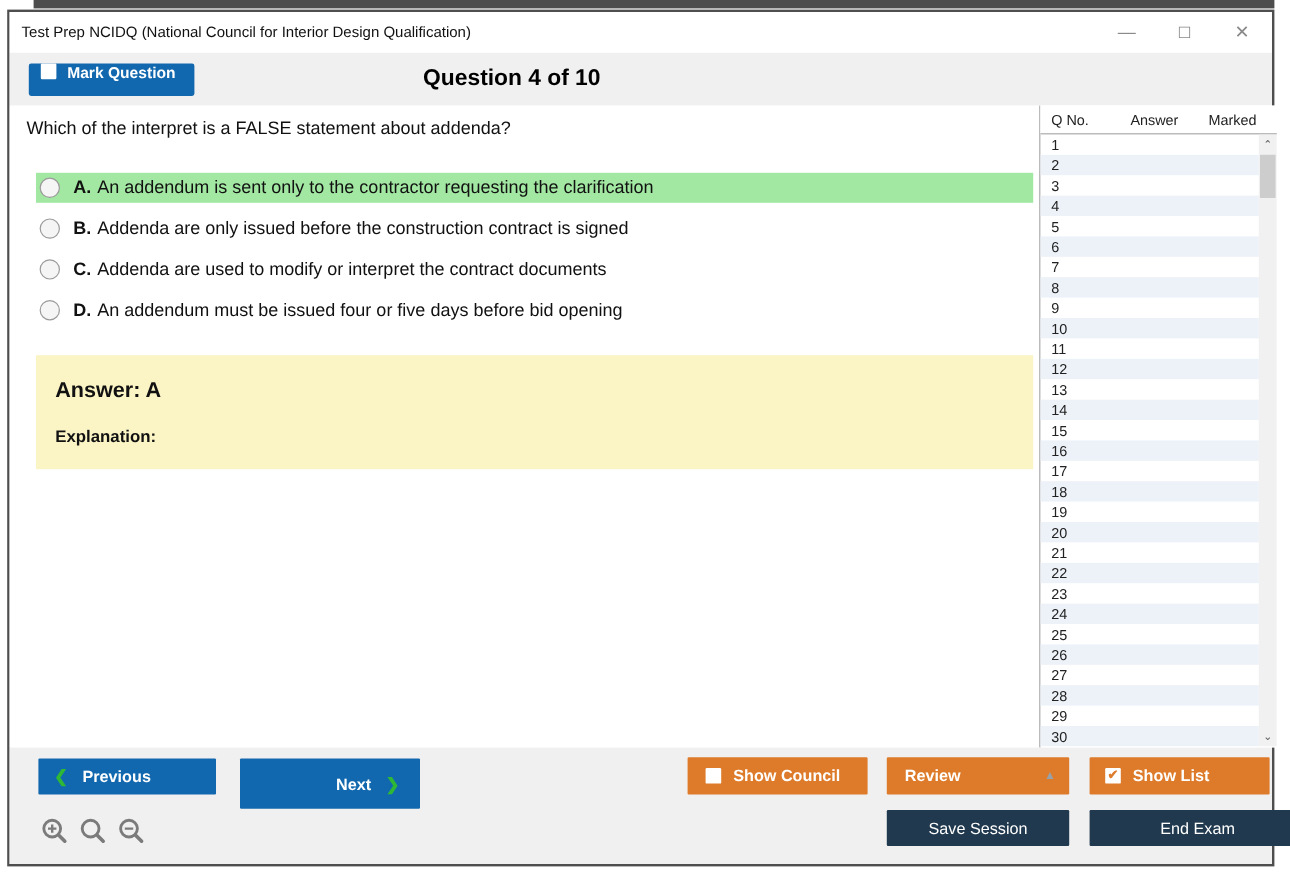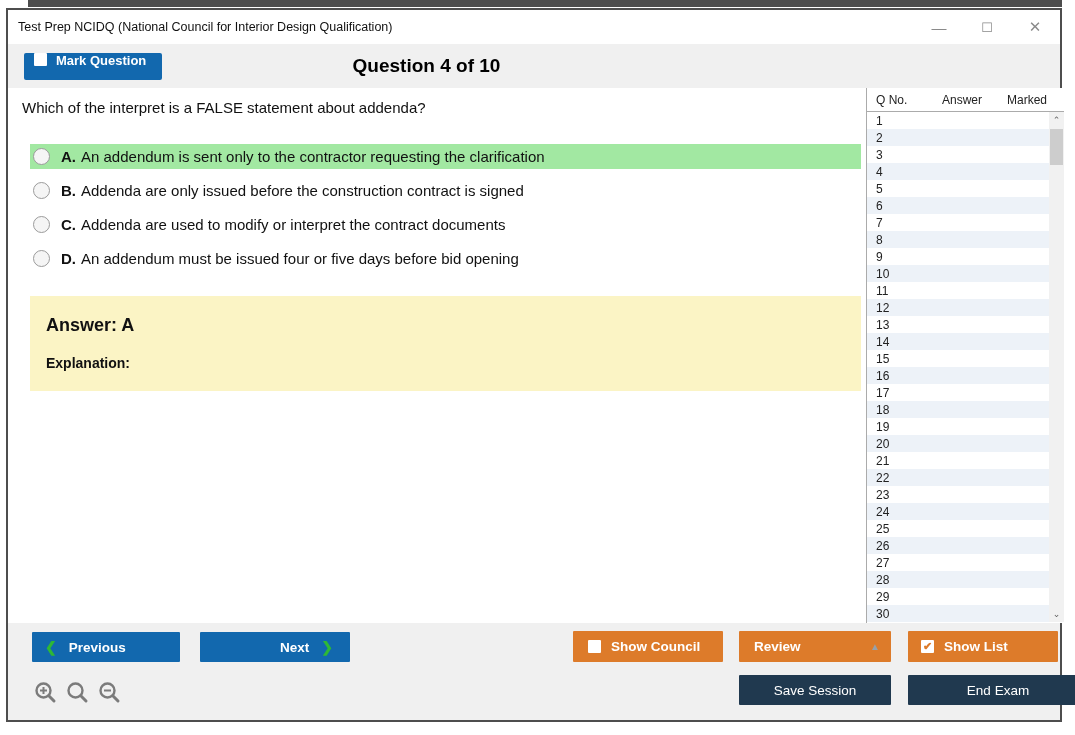--- a/index.html
+++ b/index.html
@@ -58,21 +58,21 @@
   .vs-thumb { position:absolute; left:1px; top:17px; width:13px; height:36px; background:#cdcdcd; cursor:pointer; }
 
   
   .footer { position:relative; height:97px; background:#f0f0f0; }
   .fbtn { position:absolute; border:none; color:#fff; font-weight:bold; font-size:13.5px; display:flex; align-items:center;
           font-family:"Liberation Sans", sans-serif; cursor:pointer; border-radius:1px; }
   .blue { background:#1268ae; }
   .orange { background:#dd7b2a; }
   .navy { background:#20394f; font-weight:normal; font-size:13.5px; }
   .btn-prev { left:24px; top:9px; width:148px; height:30px; padding-left:13px; gap:12px; }
-  .btn-next { left:192px; top:9px; width:150px; height:30px; justify-content:flex-end; padding-right:17px; gap:12px; }
+  .btn-next { left:192px; top:9px; width:150px; height:42px; justify-content:flex-end; padding-right:17px; gap:12px; }
   .chev { color:#2eb835; font-weight:bold; font-size:14px; }
   .btn-show-answer { left:565px; top:8px; width:150px; height:31px; padding-left:15px; gap:10px; }
   .btn-review { left:731px; top:8px; width:152px; height:31px; padding-left:15px; }
   .btn-review .tri { margin-left:auto; margin-right:11px; color:#98a0a8; font-size:10px; }
   .btn-show-list { left:900px; top:8px; width:150px; height:31px; padding-left:13px; gap:10px; }
   .cbx-check { color:#dd7b2a; font-weight:bold; }
   .btn-save { left:731px; top:52px; width:152px; height:30px; justify-content:center; }
   .btn-end { left:900px; top:52px; width:180px; height:30px; justify-content:center; }
   .zoom-tools { position:absolute; left:26px; top:58px; display:flex; gap:9px; }
   .ztool { cursor:pointer; }

